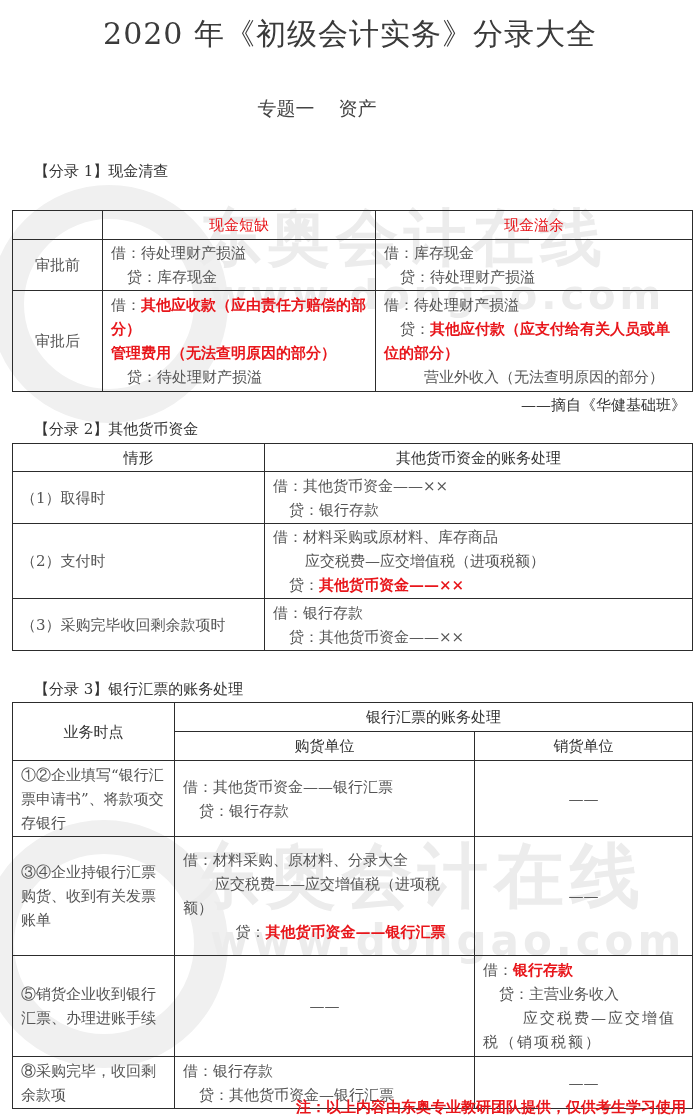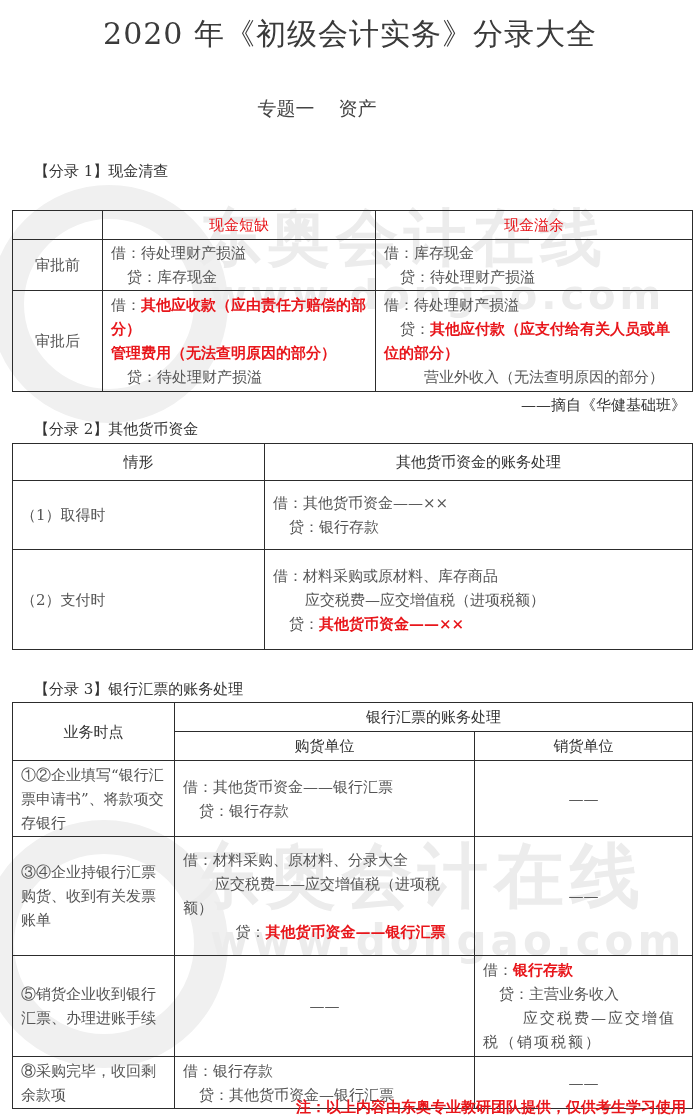--- a/index.html
+++ b/index.html
@@ -127,20 +127,27 @@
     </td>
   </tr>
   <tr style="height:75px;">
     <td>（2）支付时</td>
     <td>
       <span class="line">借：材料采购或原材料、库存商品</span>
       <span class="indent2" style="padding-left:32px;">应交税费—应交增值税（进项税额）</span>
       <span style="padding-left:16px;">贷：</span><span class="red bold">其他货币资金——××</span>
     </td>
   </tr>
+  <tr style="height:52px;">
+    <td>（3）采购完毕收回剩余款项时</td>
+    <td>
+      <span class="line">借：银行存款</span>
+      <span class="indent1">贷：其他货币资金——××</span>
+    </td>
+  </tr>
 </tbody>
   </table>
 
 <div class="section-heading" style="top:680px;">【分录 3】银行汇票的账务处理</div>
 <table style="top:702px; height:388px;">
   <colgroup>
       <col style="width:162px">
       <col style="width:300px">
       <col style="width:218px">
     </colgroup>

